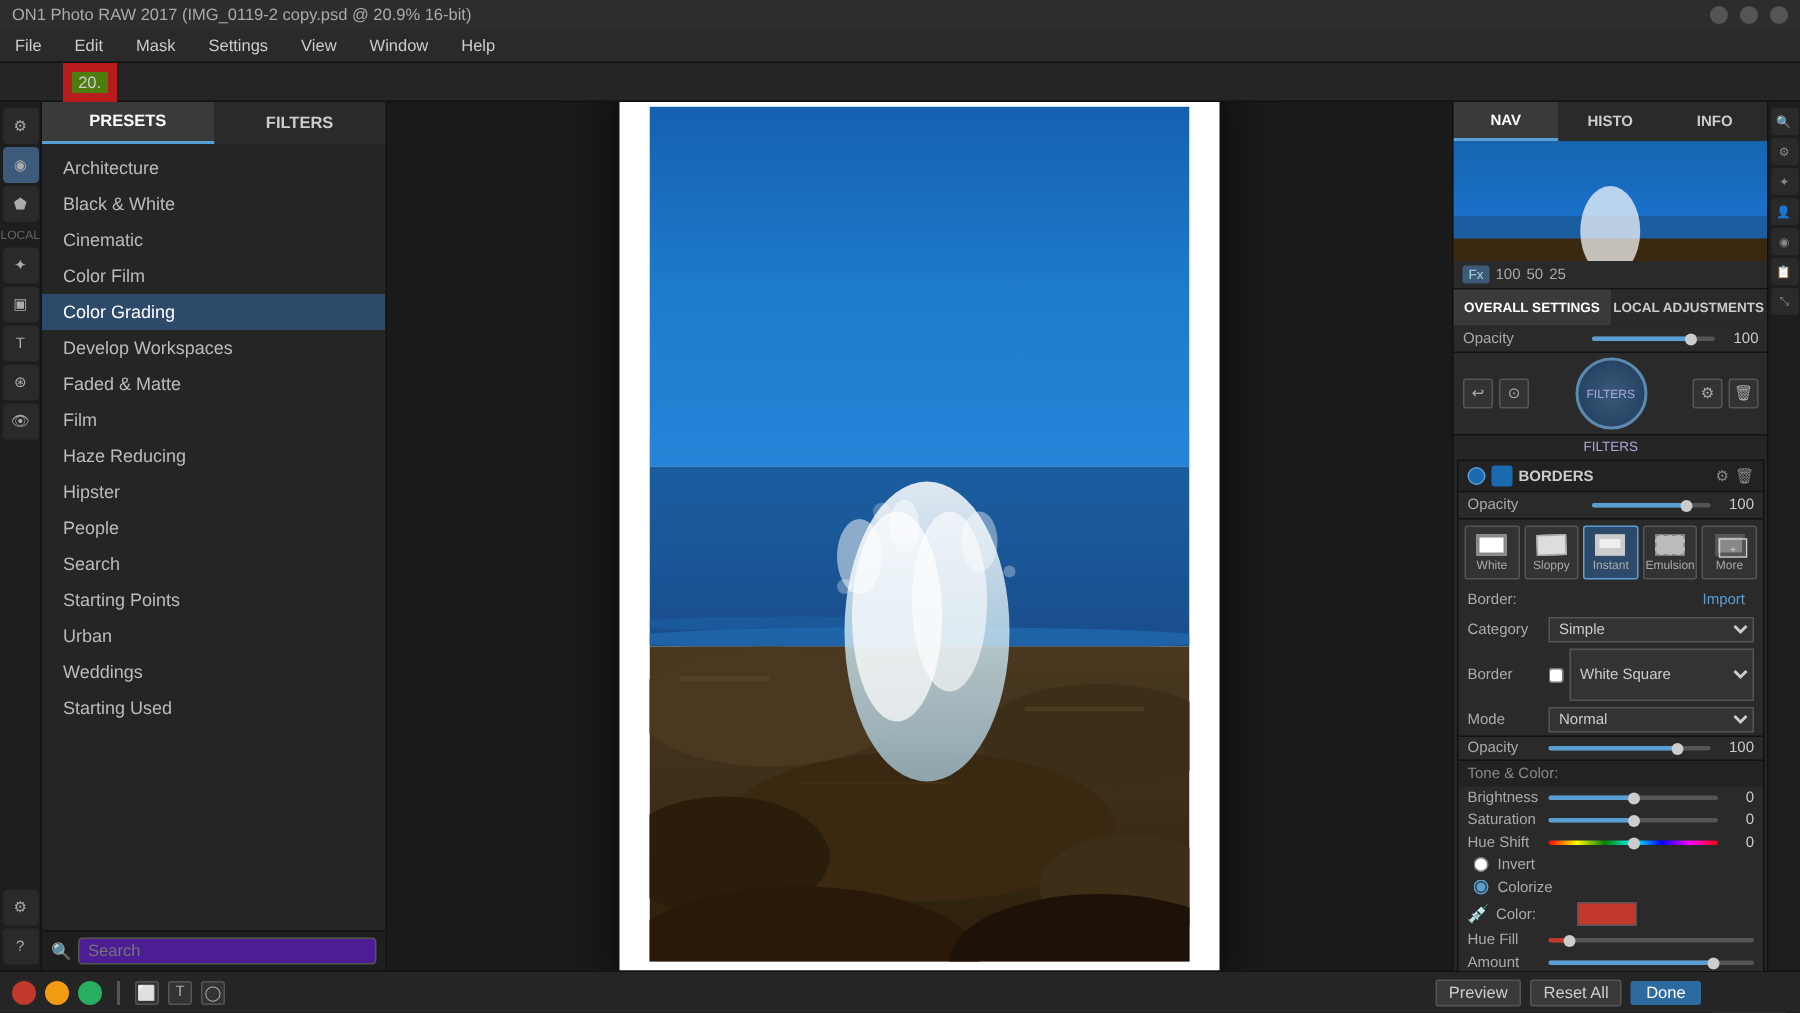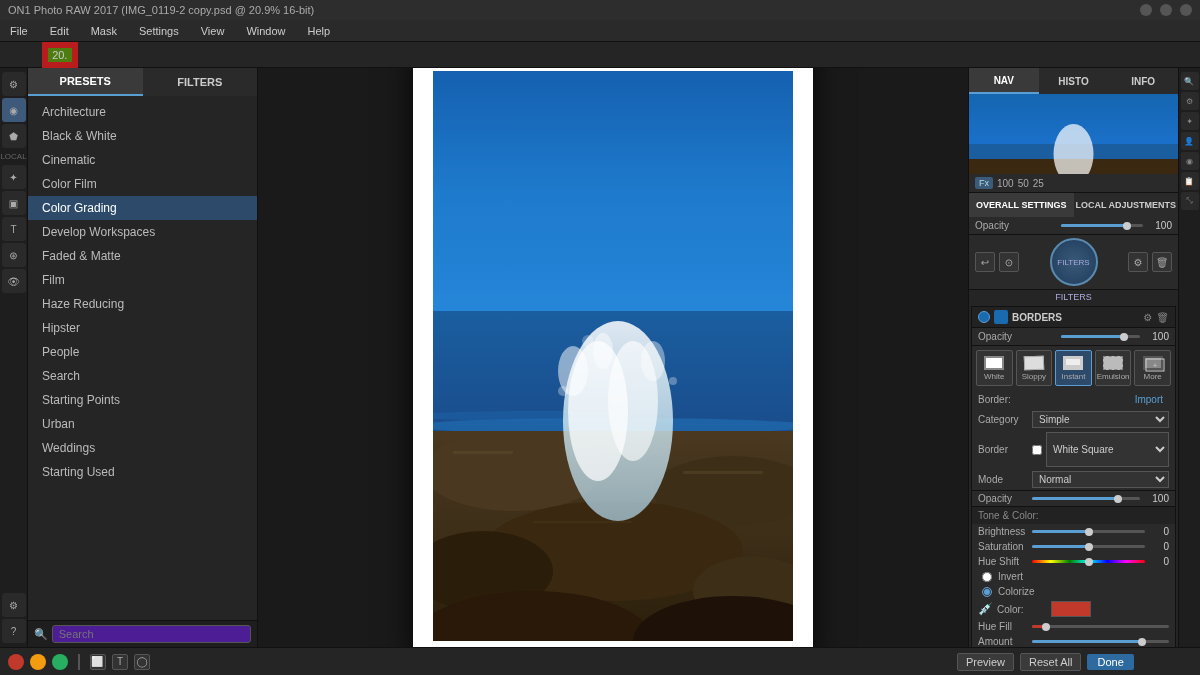--- a/index.html
+++ b/index.html
@@ -512,21 +512,20 @@
       flex: 1;
       height: 3px;
       background: linear-gradient(to right, red, yellow, green, cyan, blue, magenta, red);
       border-radius: 2px;
       position: relative;
     }
 
     
     .radio-row {
       display: flex;
-      align-items: center;
       padding: 2px 10px;
       gap: 6px;
     }
     .radio-sm {
       width: 10px;
       height: 10px;
       accent-color: #5a9fd4;
     }
     .radio-label { font-size: 10px; color: #aaa; }
 

